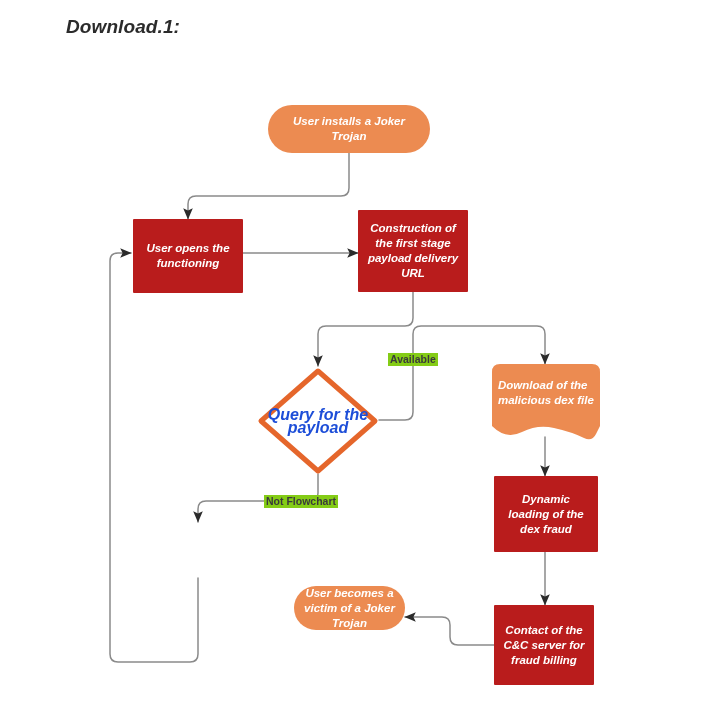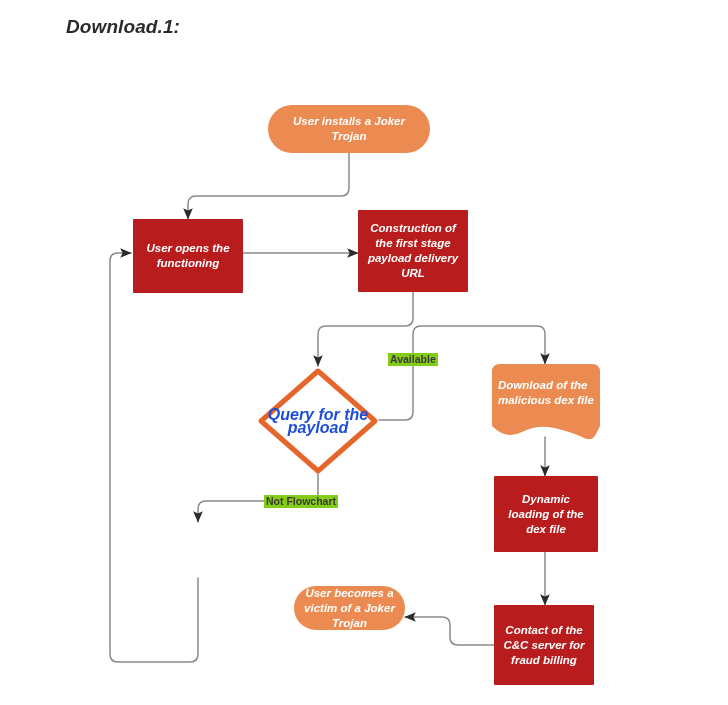--- a/index.html
+++ b/index.html
@@ -167,21 +167,21 @@
   </div>
 
   <div class="doc-wrap" style="left:492px; top:364px; width:108px; height:76px;">
     <svg width="108" height="76" viewBox="0 0 108 76" xmlns="http://www.w3.org/2000/svg">
       <path d="M8,0 Q0,0 0,8 L0,62 Q14,76 30,68 Q46,60 62,64 Q80,68 92,74 Q100,78 104,70 L108,62 L108,8 Q108,0 100,0 Z" fill="#ec8b51"></path>
     </svg>
     <div class="doc-label" style="height:58px;">Download of the malicious dex file</div>
   </div>
 
   <div class="node proc" style="left:494px; top:476px; width:104px; height:76px;">
-    <span>Dynamic loading of the dex file</span>
+    <span>Dynamic loading of the dex fraud</span>
   </div>
 
   <div class="node proc" style="left:494px; top:605px; width:100px; height:80px;justify-content:flex-end;">
     <span>Contact of the C&amp;C server for fraud billing</span>
   </div>
 
   <div class="node pill" style="left:294px; top:586px; width:111px; height:44px;">
     <span>User becomes a victim of a Joker Trojan</span>
   </div>
 

